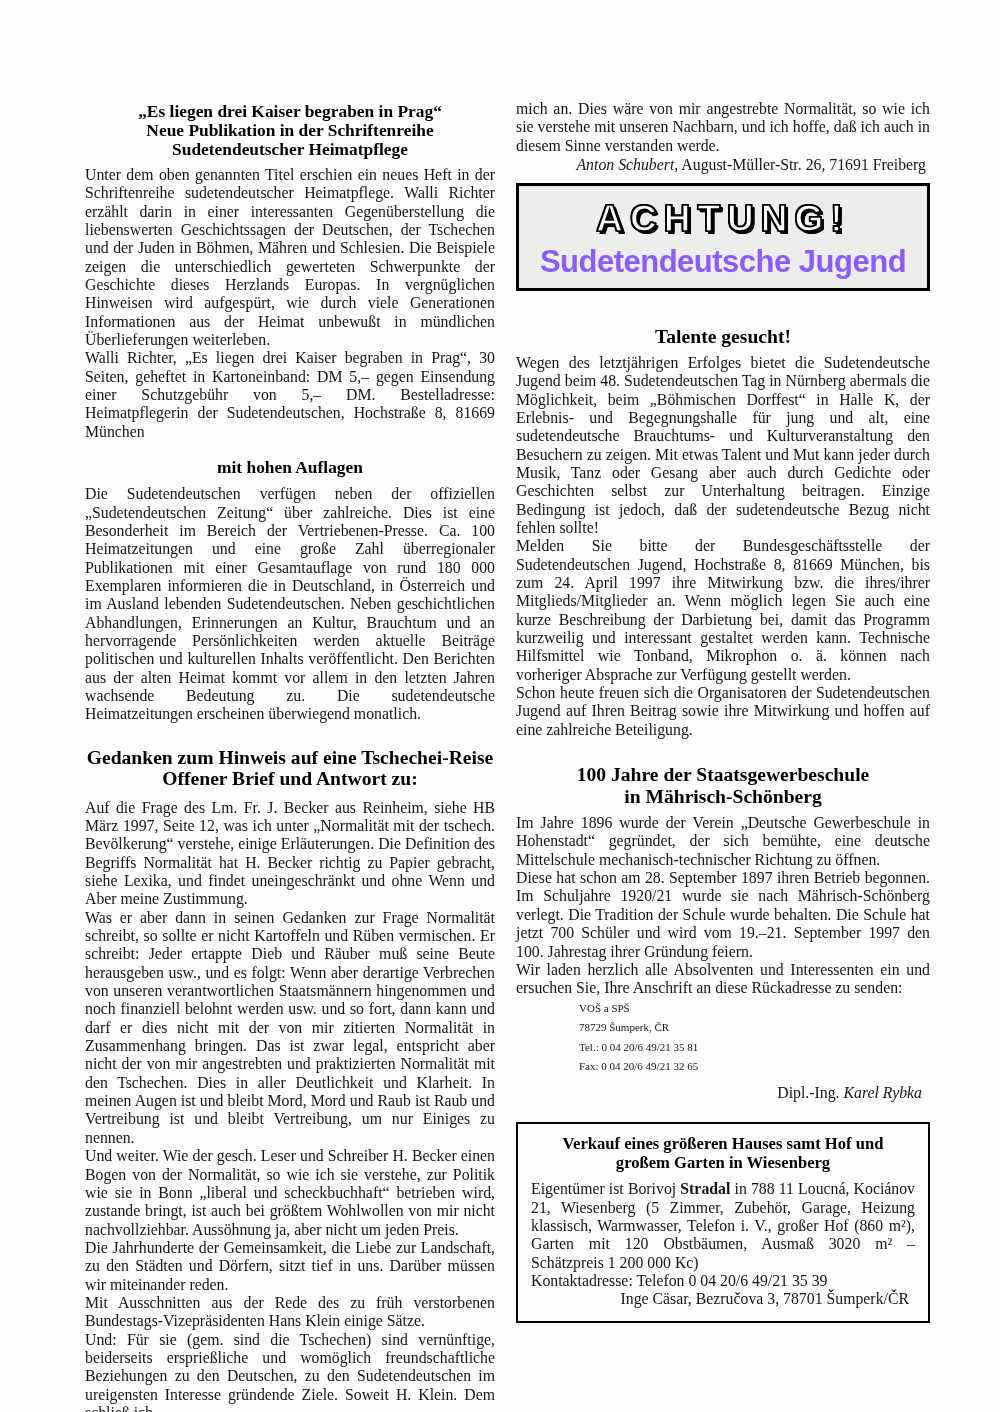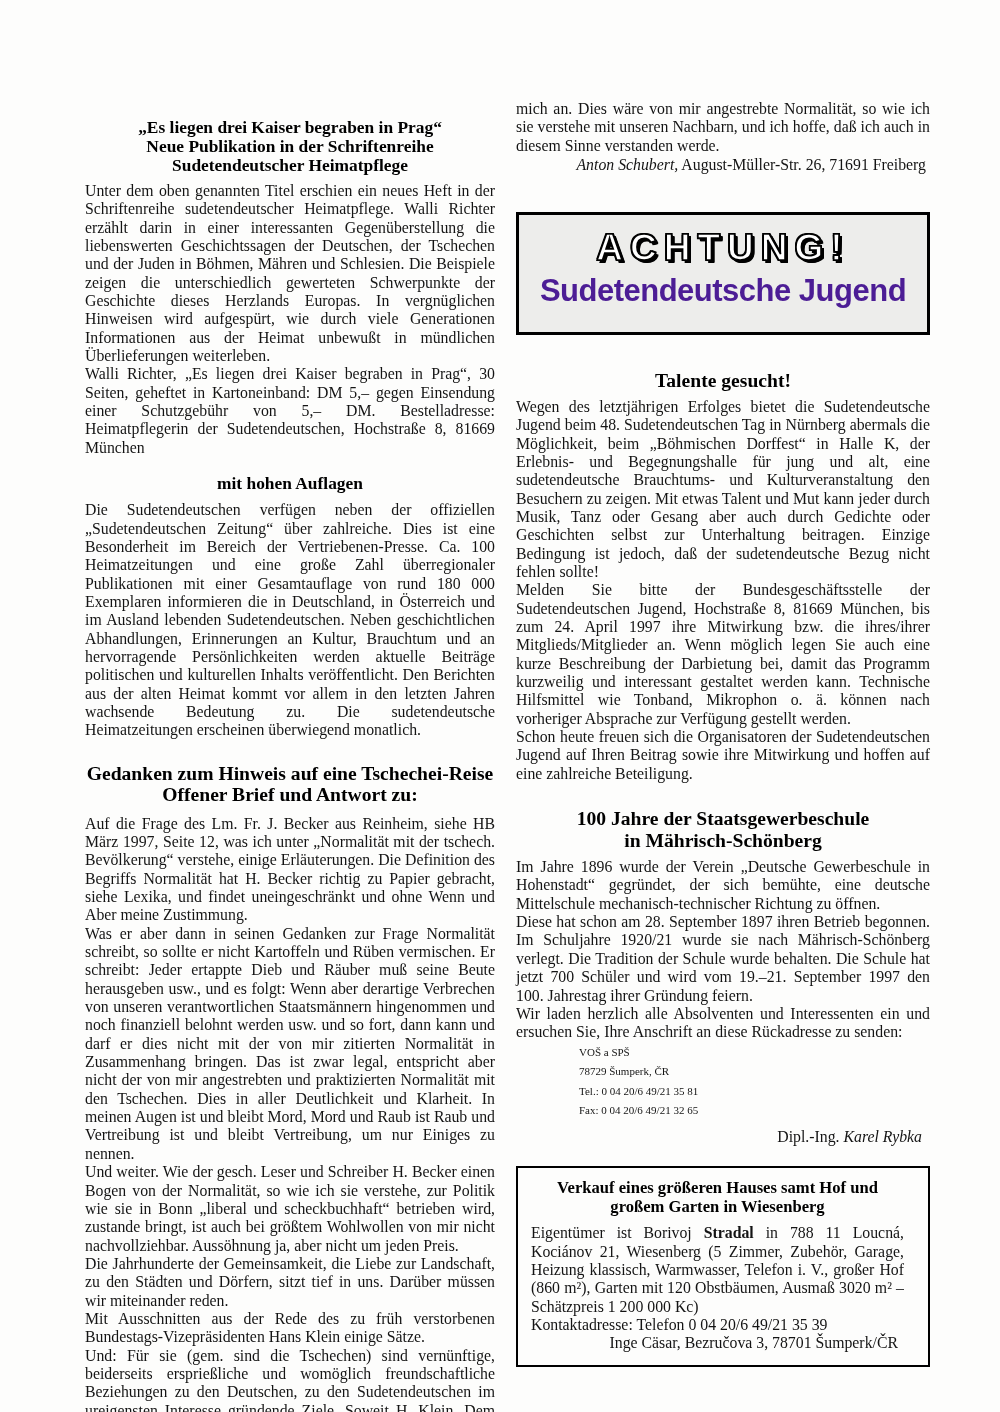--- a/index.html
+++ b/index.html
@@ -21,62 +21,62 @@
 
   .bt { font-size:15.8px; line-height:18.35px; text-align:justify; margin:0; }
   .h-sm {
     font-size:17.4px; font-weight:bold; text-align:center;
     line-height:19px; color:#000; margin:0;
   }
   .h-lg {
     font-size:19.6px; font-weight:bold; text-align:center;
     line-height:21.5px; color:#000; margin:0;
   }
-  .mt-a1title { margin-top:18px; margin-bottom:7px; }
+  .mt-a1title { margin-top:2px; margin-bottom:7px; }
   .mt-a2title { margin-top:17px; margin-bottom:8px; }
   .mt-a3title { margin-top:23px; margin-bottom:9px; }
 
   .sig-right { text-align:right; font-size:15.8px; line-height:18.35px; margin:1px 4px 0 0; }
   .italic { font-style:italic; }
 
   .achtung-box {
-    margin-top:38px;
+    margin-top:9px;
     border:3px solid #000;
     background:#ededeb;
-    height:123px;
+    height:108px;
     box-sizing:border-box;
     text-align:center;
     padding-top:13px;
   }
   .achtung-headline {
     font-family:"Liberation Sans", sans-serif;
     font-weight:bold; font-size:37px; line-height:40px;
     letter-spacing:7px;
     color:#fff;
     -webkit-text-stroke:1.6px #000;
     text-shadow:
       -1px -1px 0 #000, 1px -1px 0 #000, -1px 1px 0 #000, 1px 1px 0 #000,
       3px 3px 0 #000, 2px 3px 0 #000, 3px 2px 0 #000;
     margin:0 0 6px 0;
   }
   .achtung-subline {
     font-family:"Liberation Sans", sans-serif;
     font-weight:bold; font-size:31px; line-height:34px;
-    letter-spacing:-0.5px; color:#4c1d95; margin:0;
+    letter-spacing:-0.5px; color:#8b5cf6; margin:0;
   }
 
   .talente-title { margin-top:35px; margin-bottom:6px; }
   .schule-title  { margin-top:25px; margin-bottom:7px; }
 
   .address-block { margin-left:63px; font-size:11px; line-height:19.6px; margin-top:1px; }
 
   .verkauf-box {
     margin-top:20px;
     border:2px solid #000;
-    padding:10px 24px 12px 13px;
+    padding:10px 13px 12px 13px;
     box-sizing:border-box;
   }
   .verkauf-title { font-size:16.6px; line-height:19px; margin-bottom:8px; }
   .bold { font-weight:bold; }
 
   .page-number {
     position:absolute; left:85px; top:1415px;
     font-size:20px; color:#141414;
   }
 </style>

